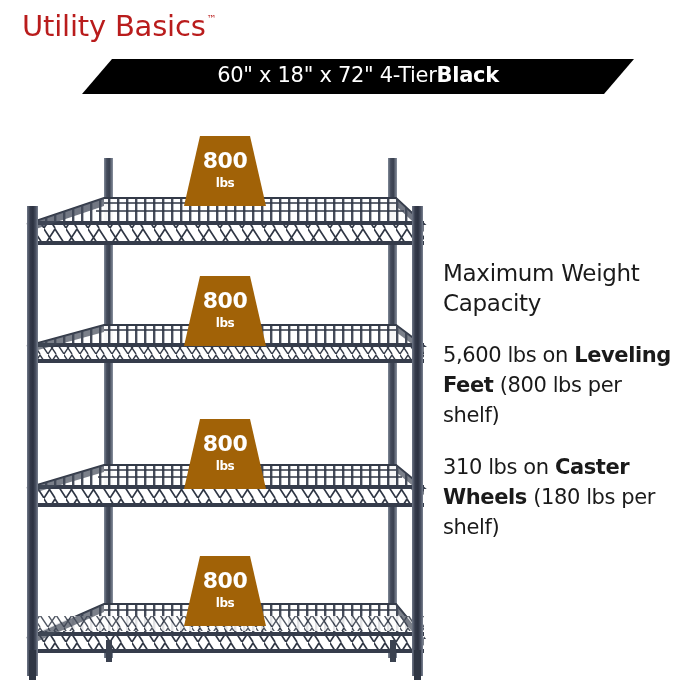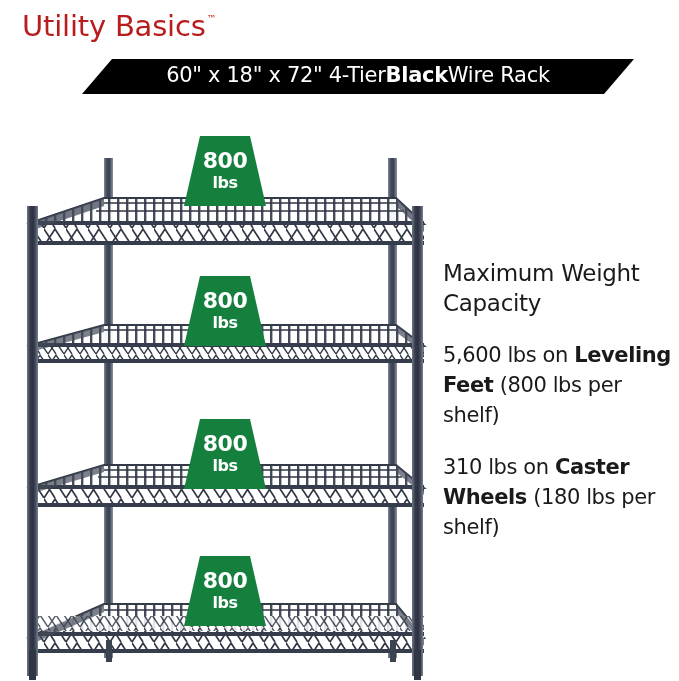--- a/index.html
+++ b/index.html
@@ -51,47 +51,46 @@
   }
   #copy .para b{font-weight:700;}
 
   
   #rack{position:absolute;left:0;top:120px;width:440px;height:561px;}
   #rack svg{display:block;}
 
   
   .callout{
     position:absolute;width:82px;height:70px;
-    background:#15803d;
+    background:#a16207;
     clip-path:polygon(16px 0, 66px 0, 82px 70px, 0 70px);
     display:flex;flex-direction:column;align-items:center;
     justify-content:center;
     text-align:center;
   }
   .callout .n,.callout .u{
     color:#ffffff;font-family:"DejaVu Sans", sans-serif;
     font-weight:700;letter-spacing:-0.5px;
   }
   .callout .n{font-size:22px;line-height:23px;}
-  .callout .u{font-size:16px;line-height:22px;margin-top:0;}
+  .callout .u{font-size:12px;line-height:22px;margin-top:0;}
   #callout-1{left:184px;top:136px;}
   #callout-2{left:184px;top:276px;}
   #callout-3{left:184px;top:419px;}
   #callout-4{left:184px;top:556px;}
 </style>
 </head>
 <body>
 
 <div id="logo"><span>Utility Basics</span><span class="tm">™</span></div>
 
 <div id="banner">
   <div id="banner-text">
       <span>60" x 18" x 72" 4-Tier </span>
       <b>Black</b>
-      <span> Wire Rack</span>
     </div>
 </div>
 
 <div id="rack">
   <svg width="440" height="561" viewBox="0 0 440 561">
     <defs>
       <linearGradient id="postg" x1="0" y1="0" x2="1" y2="0">
         <stop offset="0" stop-color="#6f7787"></stop>
         <stop offset="0.28" stop-color="#353b4b"></stop>
         <stop offset="0.55" stop-color="#2b3140"></stop>

